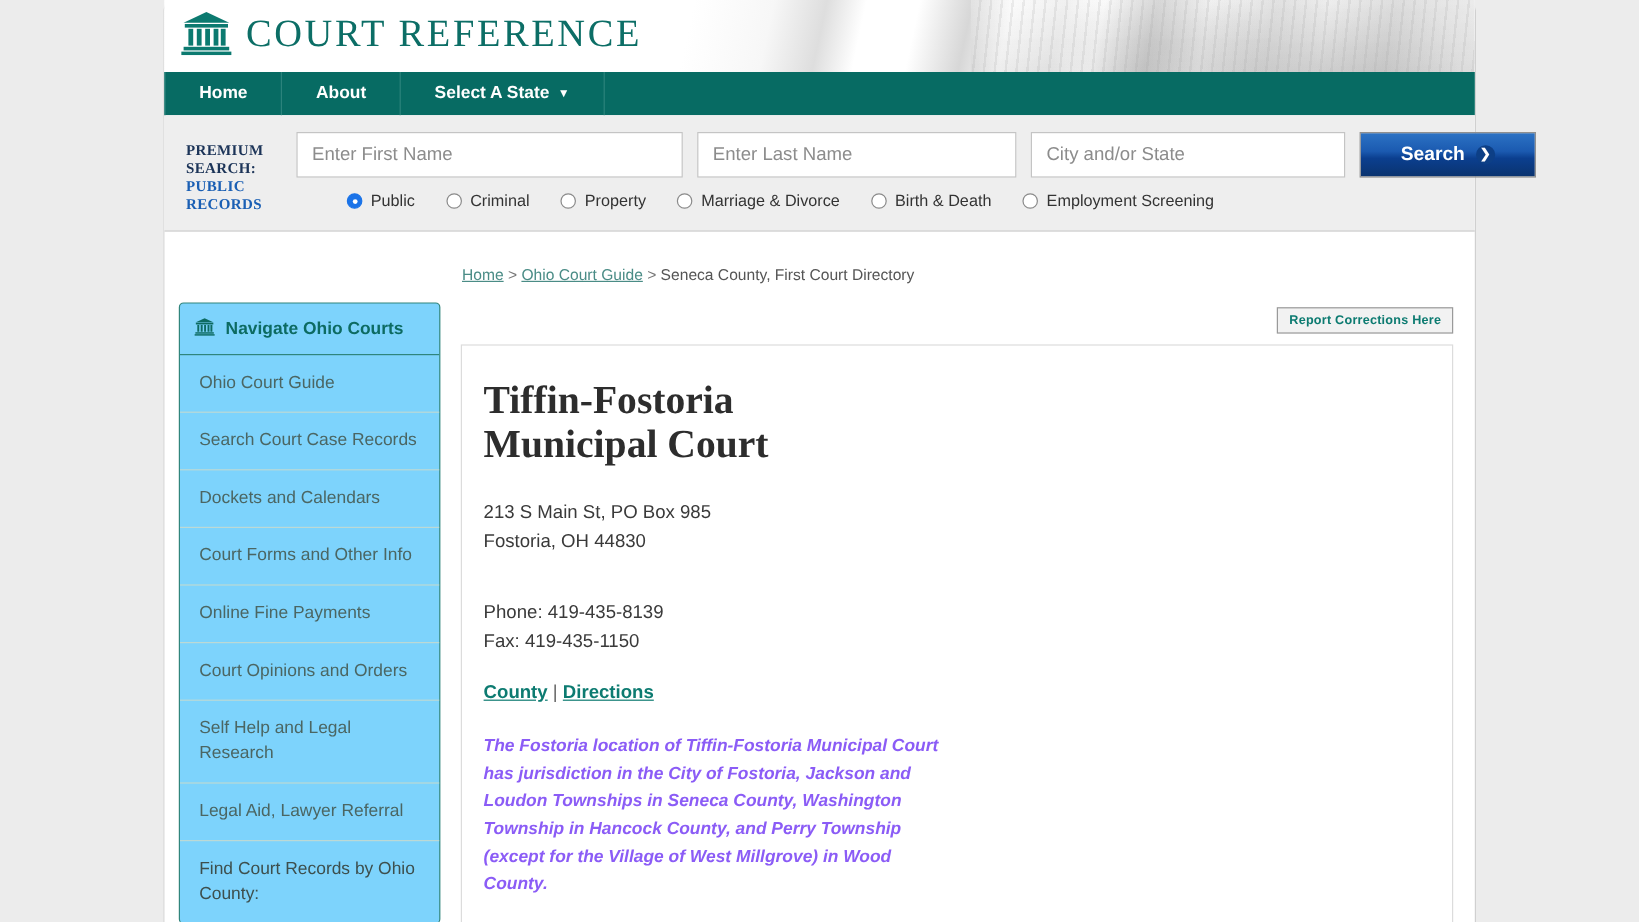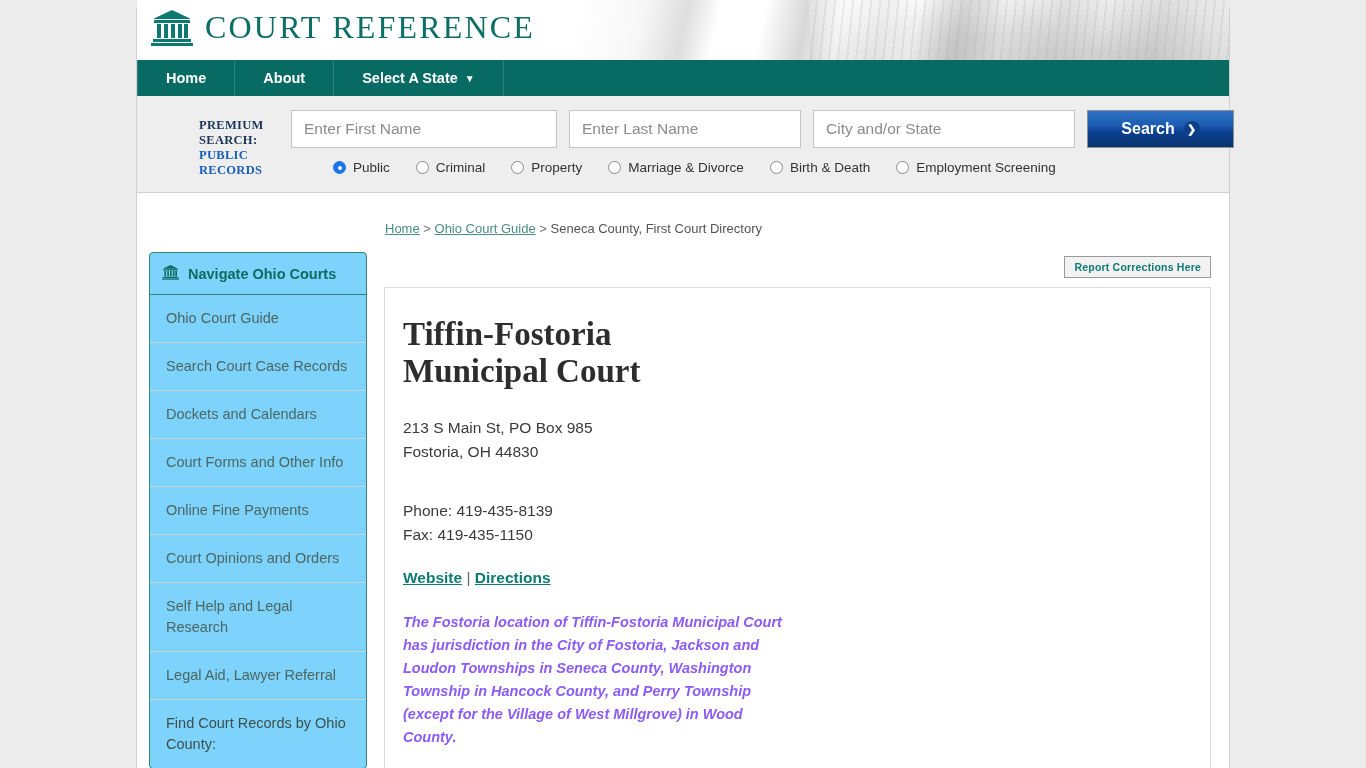--- a/index.html
+++ b/index.html
@@ -104,39 +104,38 @@
   }
   .ps-label {
     width: 92px;
     flex: 0 0 92px;
     padding-top: 8px;
     font-family: "Liberation Serif", serif;
     font-weight: bold;
     font-size: 12.5px;
     line-height: 15px;
     letter-spacing: .3px;
-    margin-left: 44px;
   }
   .ps-label .dark { color: #1c3458; display: block; }
   .ps-label .lnk { color: #1a5fb4; display: block; cursor: pointer; }
   .search-right { flex: 1; }
   .fields { display: flex; gap: 12px; }
   .txt {
     height: 38px;
     border: 1px solid #c4c4c4;
     background: #ffffff;
     padding: 0 12px;
     font-size: 15.5px;
     color: #333;
     font-family: "Liberation Sans", sans-serif;
     outline: none;
   }
   .txt::placeholder { color: #8c8c8c; }
-  .txt.first { width: 266px; }
-  .txt.last  { width: 232px; }
+  .txt.first { width: 322px; }
+  .txt.last  { width: 266px; }
   .txt.city  { width: 262px; }
   .btn-search {
     width: 147px; height: 38px;
     border: 1px solid #8f8f8f;
     background: linear-gradient(180deg, #2c72c4 0%, #1b5ab0 42%, #0b3f8f 58%, #0a336f 100%);
     color: #ffffff;
     font-size: 16px; font-weight: bold;
     display: flex; align-items: center; justify-content: center; gap: 9px;
     cursor: pointer;
   }
@@ -396,21 +395,21 @@
           <div>213 S Main St, PO Box 985</div>
           <div>Fostoria, OH 44830</div>
         </div>
 
         <div class="phone">
           <div>Phone: 419-435-8139</div>
           <div>Fax: 419-435-1150</div>
         </div>
 
         <div class="links">
-          <a>Website</a><span> | </span><a>Directions</a>
+          <a>County</a><span> | </span><a>Directions</a>
         </div>
 
         <div class="desc">The Fostoria location of Tiffin-Fostoria Municipal Court has jurisdiction in the City of Fostoria, Jackson and Loudon Townships in Seneca County, Washington Township in Hancock County, and Perry Township (except for the Village of West Millgrove) in Wood County.</div>
       </div>
 
     </div>
   </div>
 </div>
 
 </body></html>

